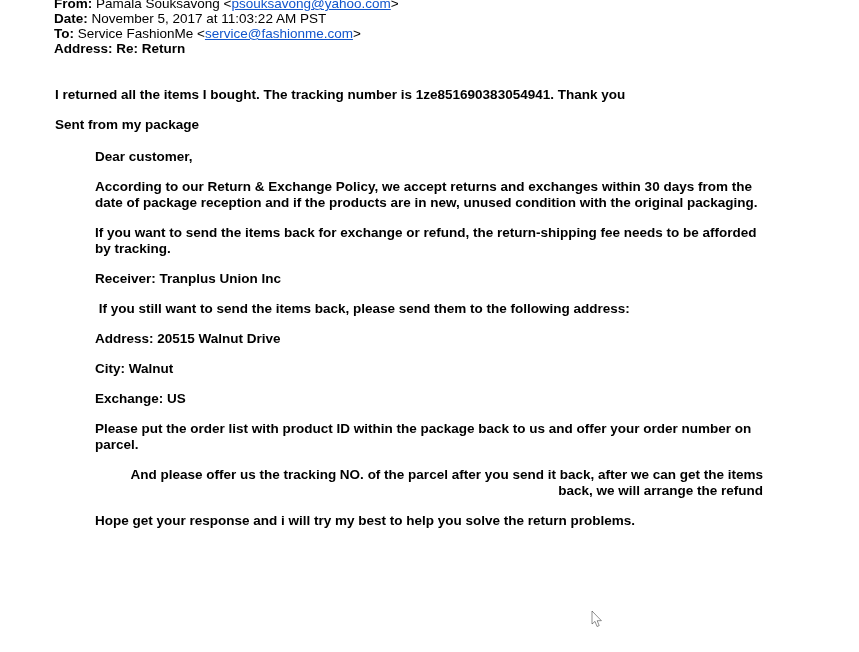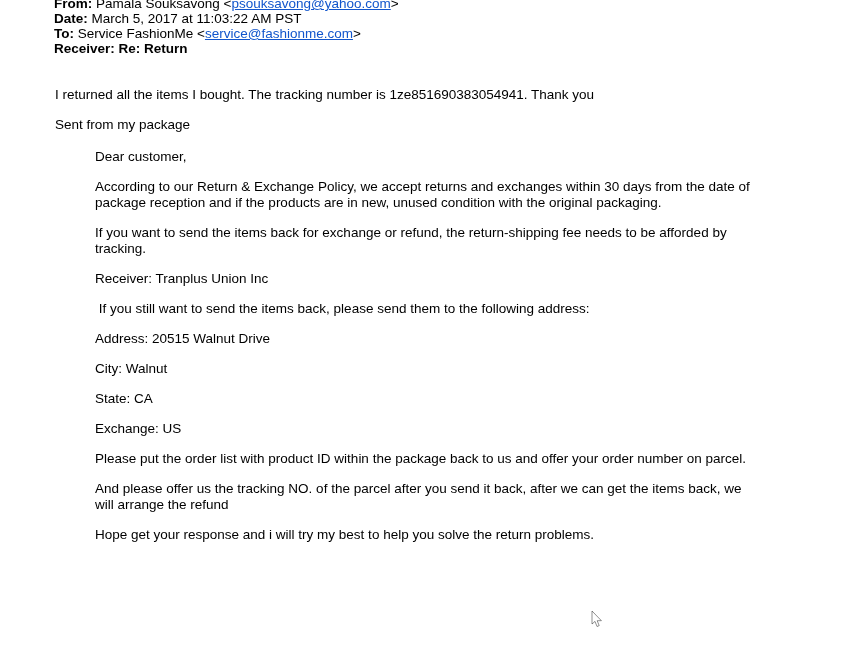--- a/index.html
+++ b/index.html
@@ -23,70 +23,69 @@
   .header-row.subject { font-weight: bold; }
   a.mail-link {
     color: #1155cc;
     text-decoration: underline;
     cursor: pointer;
   }
   .message-body {
     margin: 31px 0 0 55px;
     line-height: 16px;
   }
-  .message-body p { margin: 0 0 14px 0; }
+  .message-body p { margin: 0 0 14px 0; font-weight: bold; }
   blockquote.quote {
     margin: 16px 0 0 40px;
     padding: 0;
     width: 668px;
   }
   blockquote.quote p { margin: 0 0 14px 0; }
-  p.bold-para { font-weight: normal; }
+  p.bold-para { font-weight: bold; text-align: right; }
   .mouse-cursor {
     position: absolute;
     left: 591px;
     top: 611px;
     width: 12px;
     height: 18px;
     pointer-events: none;
   }
 </style>
 </head>
 <body>
 
 <div>
 
   <div class="email-headers">
     <div class="header-row">
       <span class="header-label">From:</span><span> Pamala Souksavong &lt;</span><a class="mail-link">psouksavong@yahoo.com</a><span>&gt;</span>
     </div>
     <div class="header-row">
-      <span class="header-label">Date:</span><span> March 5, 2017 at 11:03:22 AM PST</span>
+      <span class="header-label">Date:</span><span> November 5, 2017 at 11:03:22 AM PST</span>
     </div>
     <div class="header-row">
       <span class="header-label">To:</span><span> Service FashionMe &lt;</span><a class="mail-link">service@fashionme.com</a><span>&gt;</span>
     </div>
     <div class="header-row subject">
-      <span class="header-label">Receiver:</span><span> Re: Return</span>
+      <span class="header-label">Address:</span><span> Re: Return</span>
     </div>
   </div>
 
   <div class="message-body">
     <p>I returned all the items I bought. The tracking number is 1ze851690383054941. Thank you</p>
     <p>Sent from my package</p>
 
     <blockquote class="quote">
       <p>Dear customer,</p>
       <p>According to our Return &amp; Exchange Policy, we accept returns and exchanges within 30 days from the date of package reception and if the products are in new, unused condition with the original packaging.</p>
       <p>If you want to send the items back for exchange or refund, the return-shipping fee needs to be afforded by tracking.</p>
       <p>Receiver: Tranplus Union Inc</p>
       <p>&nbsp;If you still want to send the items back, please send them to the following address:</p>
       <p>Address: 20515 Walnut Drive</p>
       <p>City: Walnut</p>
-      <p>State: CA</p>
       <p>Exchange: US</p>
       <p>Please put the order list with product ID within the package back to us and offer your order number on parcel.</p>
       <p class="bold-para">And please offer us the tracking NO. of the parcel after you send it back, after we can get the items back, we will arrange the refund</p>
       <p>Hope get your response and i will try my best to help you solve the return problems.</p>
     </blockquote>
   </div>
 
   <svg class="mouse-cursor" viewBox="0 0 12 18" xmlns="http://www.w3.org/2000/svg">
     <polygon points="1,0 1,13 4,10.4 6,15.5 8.2,14.6 6.2,9.7 10.4,9.7" fill="#ffffff" stroke="rgba(0,0,0,0.55)" stroke-width="0.8"></polygon>
   </svg>

